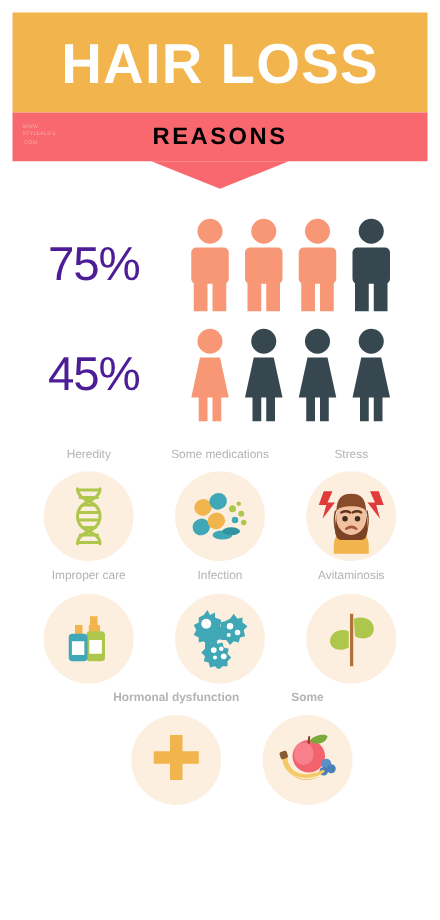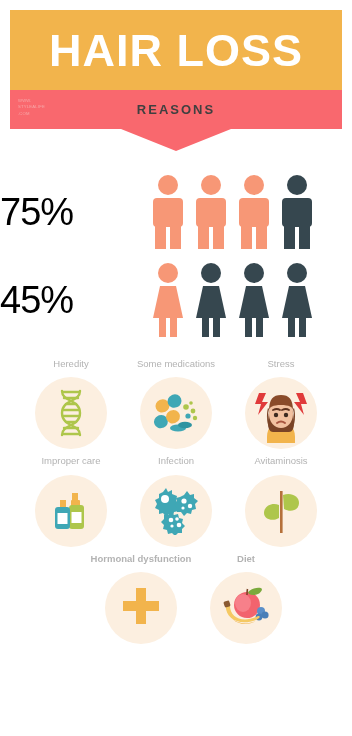--- a/index.html
+++ b/index.html
@@ -44,22 +44,22 @@
   }
   .sub-band {
     position: relative;
     background: #f9686e;
     height: 39px;
     display: flex;
     align-items: center;
     justify-content: center;
   }
   .sub-text {
-    color: #404040;
-    font-size: 13px;
+    color: #000000;
+    font-size: 19px;
     font-weight: bold;
     letter-spacing: 2px;
     line-height: 1;
   }
   .watermark {
     position: absolute;
     left: 8px;
     top: 8px;
     color: #f7a7a8;
     font-size: 4.2px;
@@ -83,22 +83,22 @@
     top: 168px;
     width: 352px;
   }
   .stat-row {
     display: flex;
     align-items: center;
     height: 88px;
   }
   .stat-pct {
     width: 150px;
-    text-align: left;
-    color: #000000;
+    text-align: center;
+    color: #4c1d95;
     font-size: 38px;
     font-weight: normal;
     letter-spacing: -1px;
   }
   .figures {
     display: flex;
     align-items: flex-end;
     gap: 7px;
   }
 
@@ -338,21 +338,21 @@
       <div class="reason-cell">
         <div class="reason-label">Hormonal dysfunction</div>
         <div class="icon-circle">
           <svg width="44" height="44" viewBox="0 0 44 44">
             <path d="M17 2 h10 v13 h13 v10 h-13 v13 h-10 v-13 h-13 v-10 h13 z" fill="#f2b44c"></path>
           </svg>
         </div>
       </div>
 
       <div class="reason-cell">
-        <div class="reason-label">Diet</div>
+        <div class="reason-label">Some</div>
         <div class="icon-circle">
           <svg width="52" height="50" viewBox="0 0 52 50">
             <ellipse cx="27" cy="22" rx="13" ry="13" fill="#f2636e"></ellipse>
             <ellipse cx="23" cy="20" rx="8" ry="9" fill="#f7808a"></ellipse>
             <path d="M28 9 C33 4 41 4 42 6 C41 12 33 13 29 11 Z" fill="#7aa93c"></path>
             <path d="M27 12 C27 9 27 8 27.5 6" stroke="#7a4326" stroke-width="1.6" fill="none"></path>
             <circle cx="41" cy="28" r="4" fill="#5b8fc9"></circle>
             <circle cx="45" cy="32" r="3.6" fill="#4a7fb8"></circle>
             <circle cx="39" cy="34" r="3.4" fill="#4a7fb8"></circle>
             <path d="M7 22 C7 36 20 45 36 38 C24 45 8 40 7 22 Z" fill="#f2b44c"></path>

